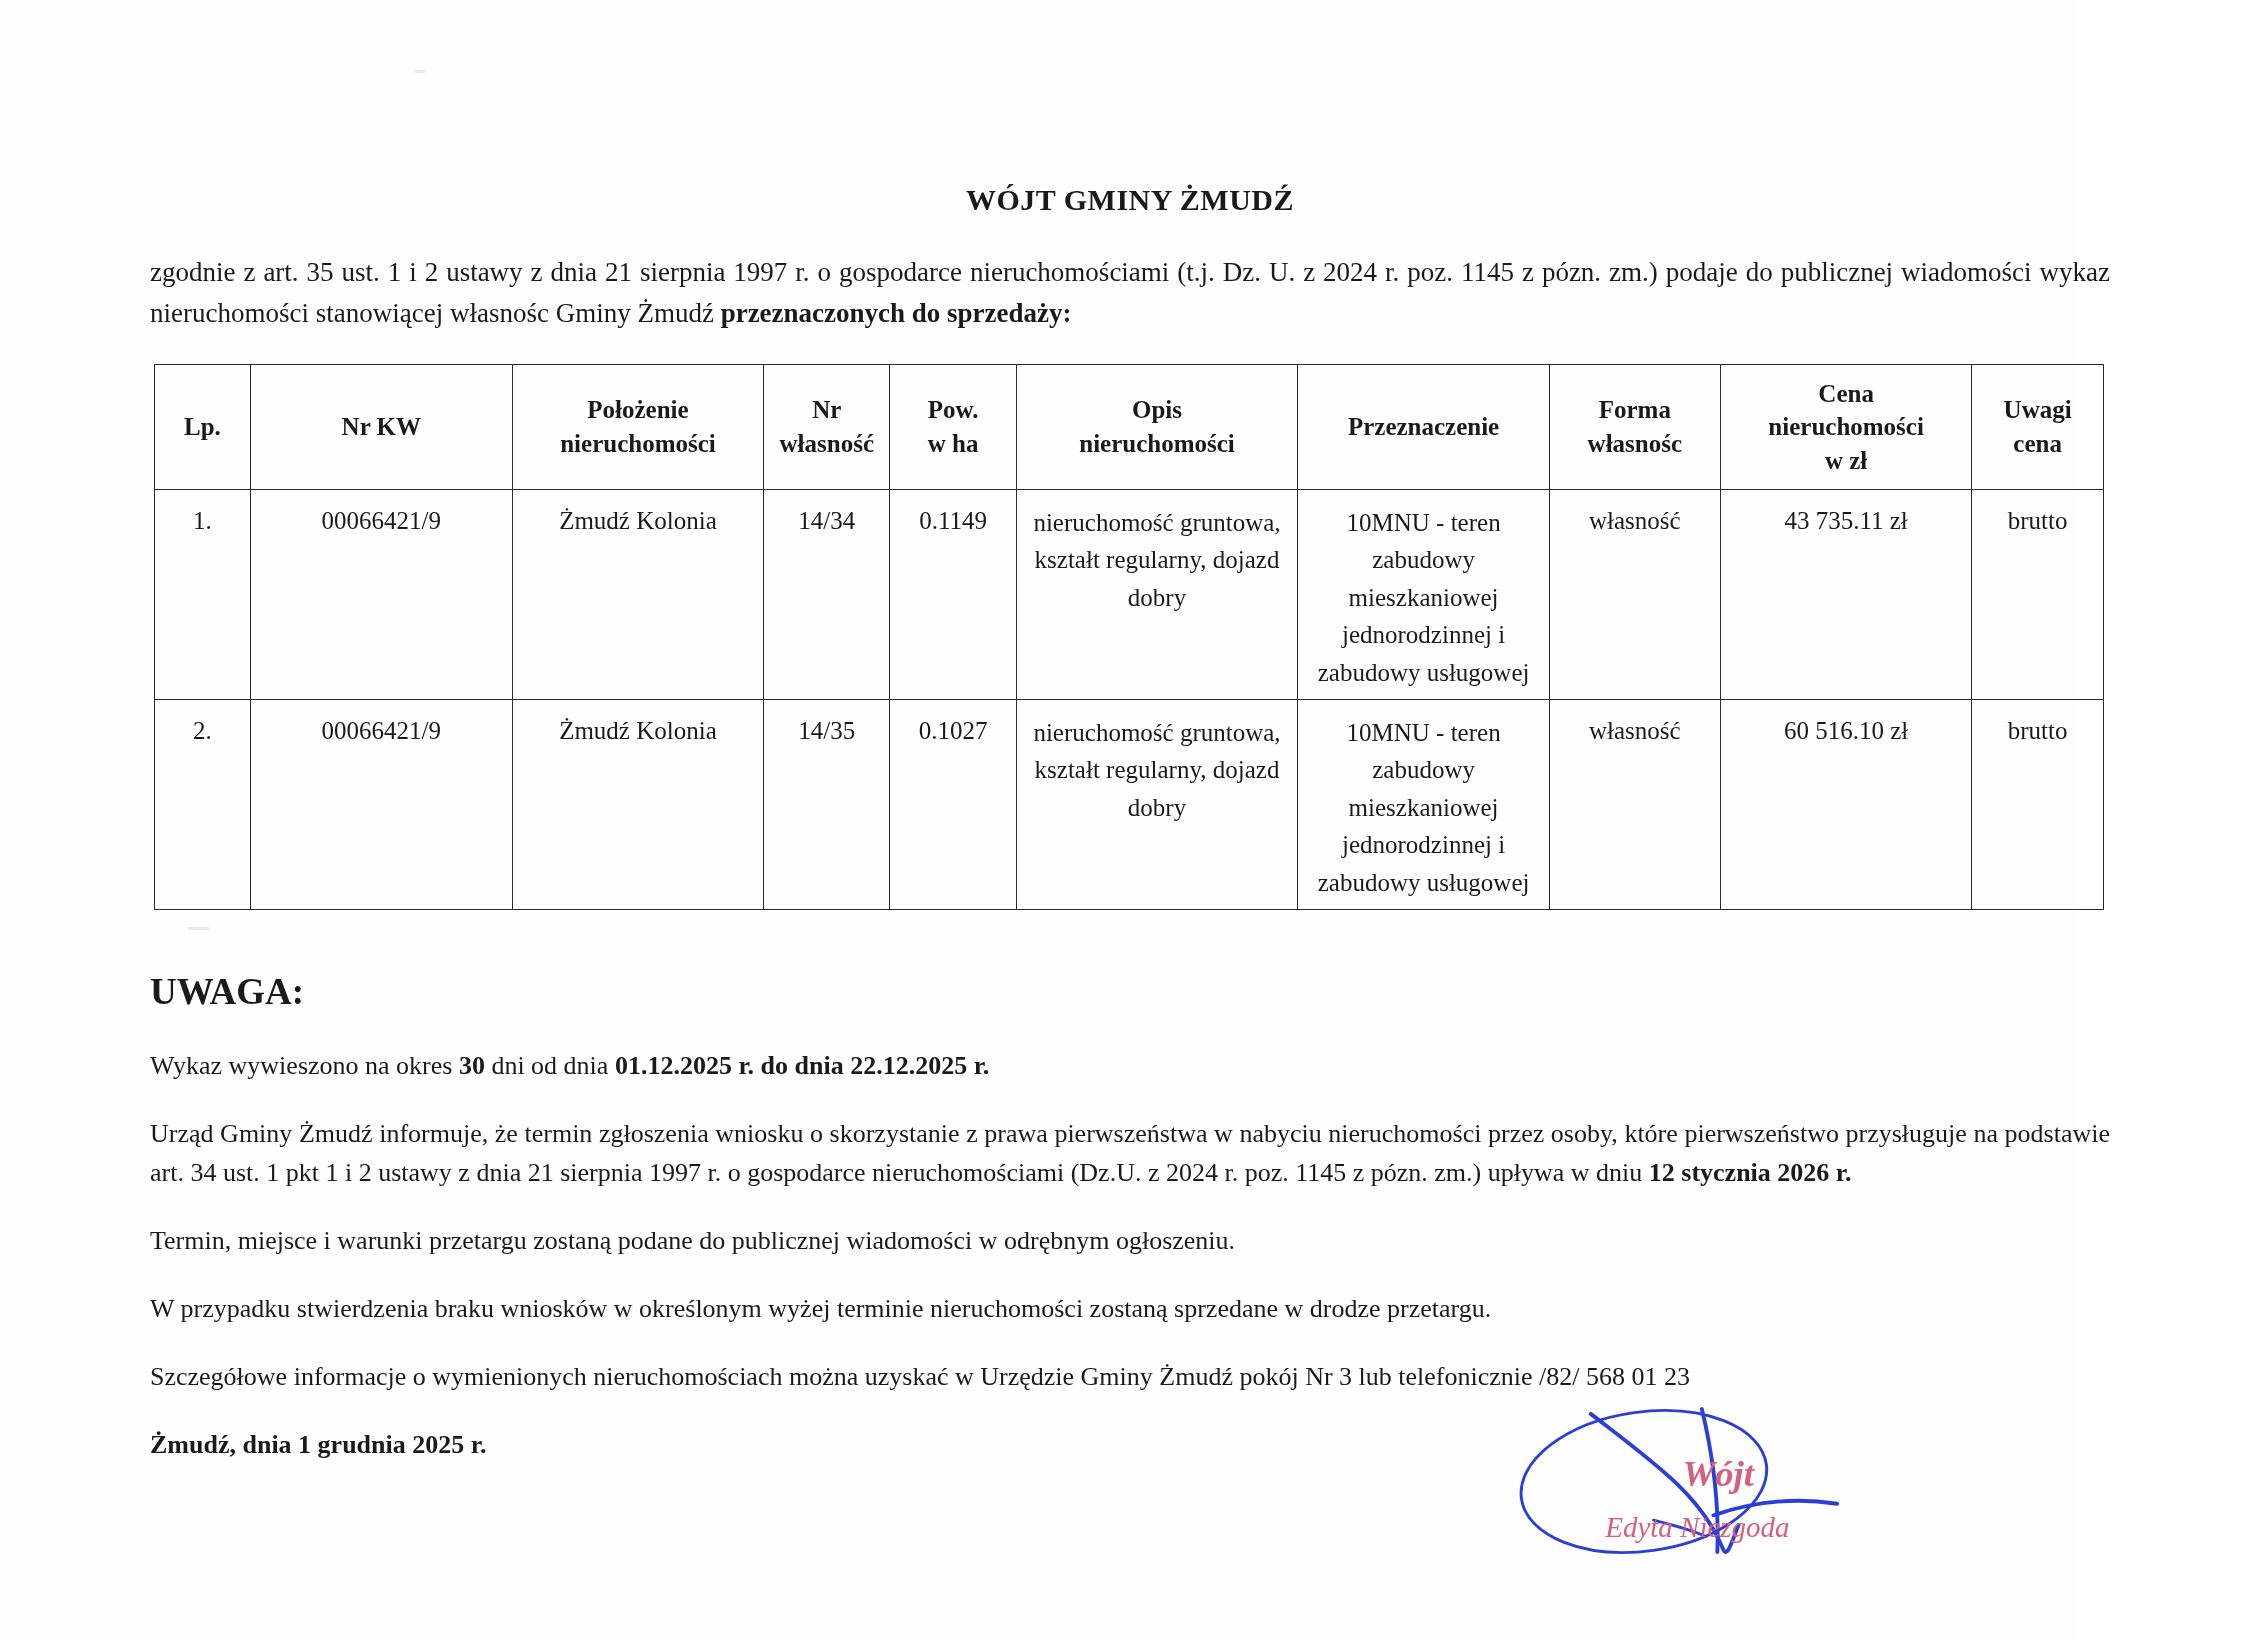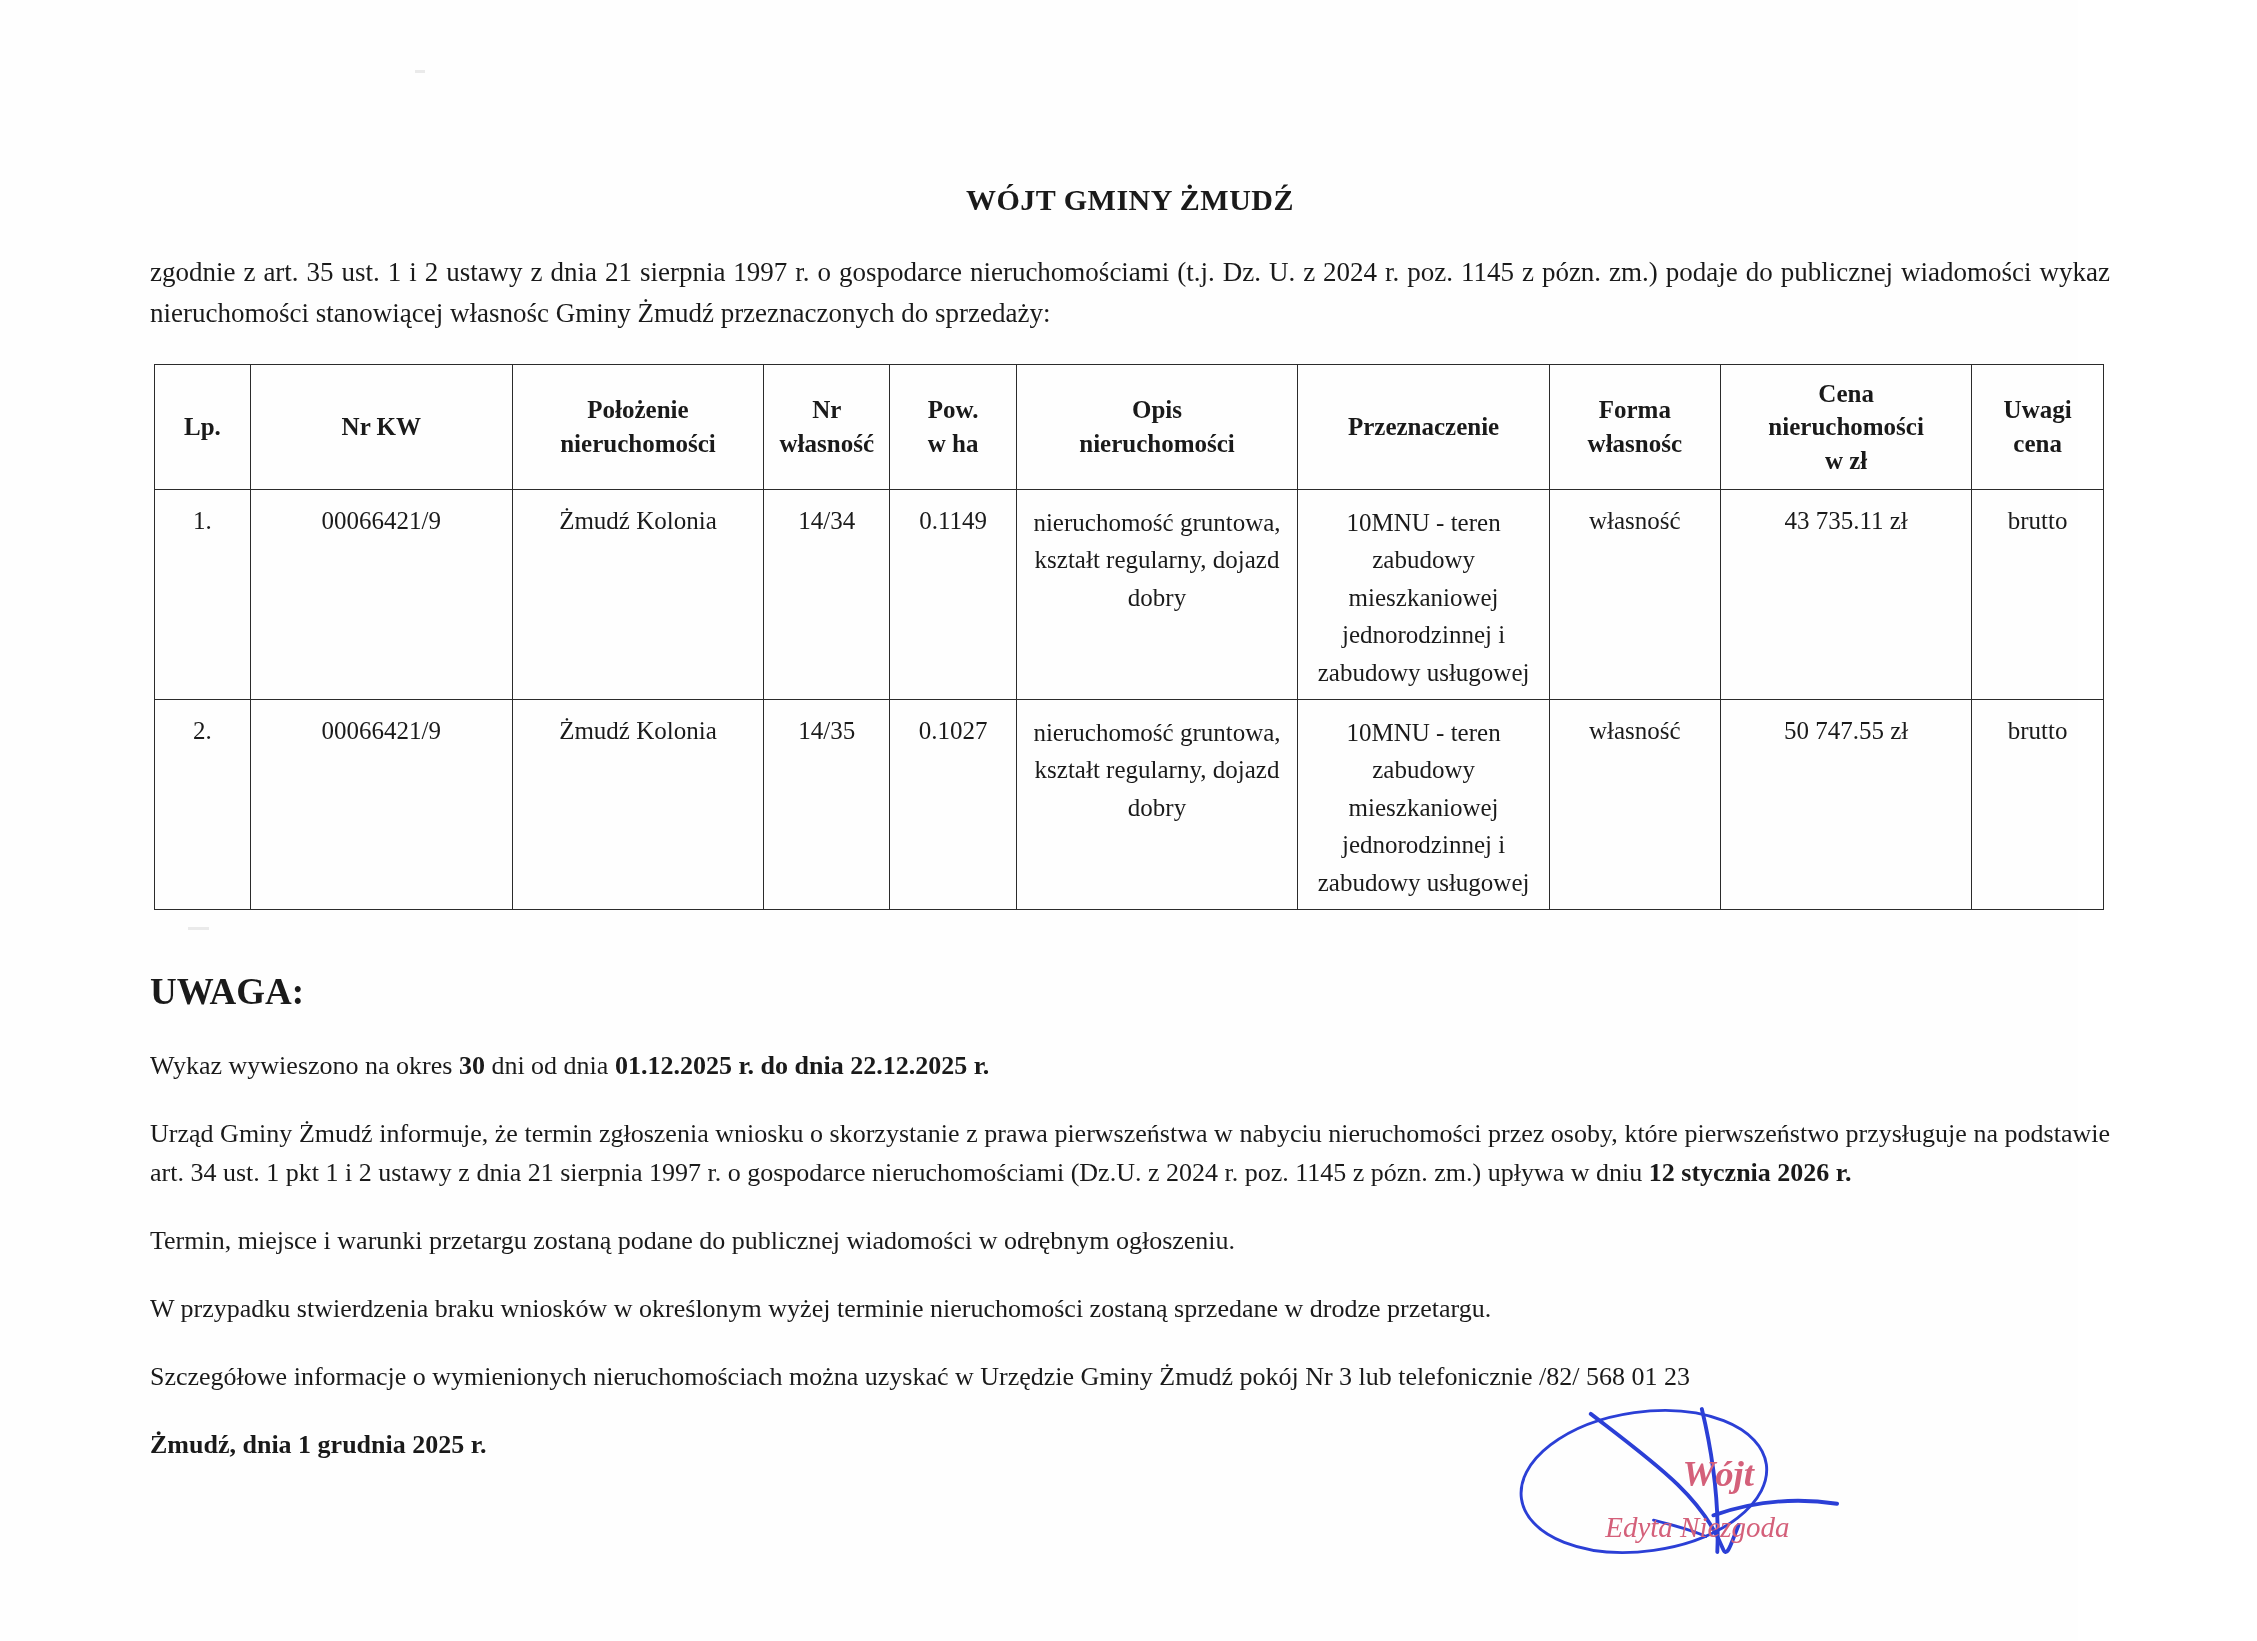--- a/index.html
+++ b/index.html
@@ -34,21 +34,21 @@
     font-size: 30px;
     letter-spacing: 0.5px;
     margin: 0 0 35px 0;
   }
   .intro {
     font-size: 27px;
     line-height: 1.5;
     text-align: justify;
     margin: 0 0 31px 0;
   }
-  .intro b { font-weight: normal; }
+  .intro b { font-weight: bold; }
 
   table.wykaz {
     border-collapse: collapse;
     width: 1950px;
     margin: 0 0 0 3.9px;
     table-layout: fixed;
   }
   table.wykaz th, table.wykaz td {
     border: 1.9px solid #2b2b2b;
     text-align: center;
@@ -192,21 +192,21 @@
         </tr>
         <tr class="row-pad-2">
           <td class="num">2.</td>
           <td class="kw">00066421/9</td>
           <td class="pol">Żmudź Kolonia</td>
           <td class="dz">14/35</td>
           <td class="pow">0.1027</td>
           <td class="opis">nieruchomość gruntowa, kształt regularny, dojazd dobry</td>
           <td class="przezn">10MNU - teren zabudowy mieszkaniowej jednorodzinnej i zabudowy usługowej</td>
           <td class="forma">własność</td>
-          <td class="cena">50 747.55 zł</td>
+          <td class="cena">60 516.10 zł</td>
           <td class="uwagi">brutto</td>
         </tr>
       </tbody>
     </table>
 
     <div class="uwaga-head">UWAGA:</div>
 
     <p class="para"><span>Wykaz wywieszono na okres </span><b>30</b><span> dni od dnia </span><b>01.12.2025 r. do dnia 22.12.2025 r.</b></p>
 
     <p class="para"><span>Urząd Gminy Żmudź informuje, że termin zgłoszenia wniosku o skorzystanie z prawa pierwszeństwa w nabyciu nieruchomości przez osoby, które pierwszeństwo przysługuje na podstawie art. 34 ust. 1 pkt 1 i 2 ustawy z dnia 21 sierpnia 1997 r. o gospodarce nieruchomościami (Dz.U. z 2024 r. poz. 1145 z pózn. zm.) upływa w dniu </span><b>12 stycznia 2026 r.</b></p>

